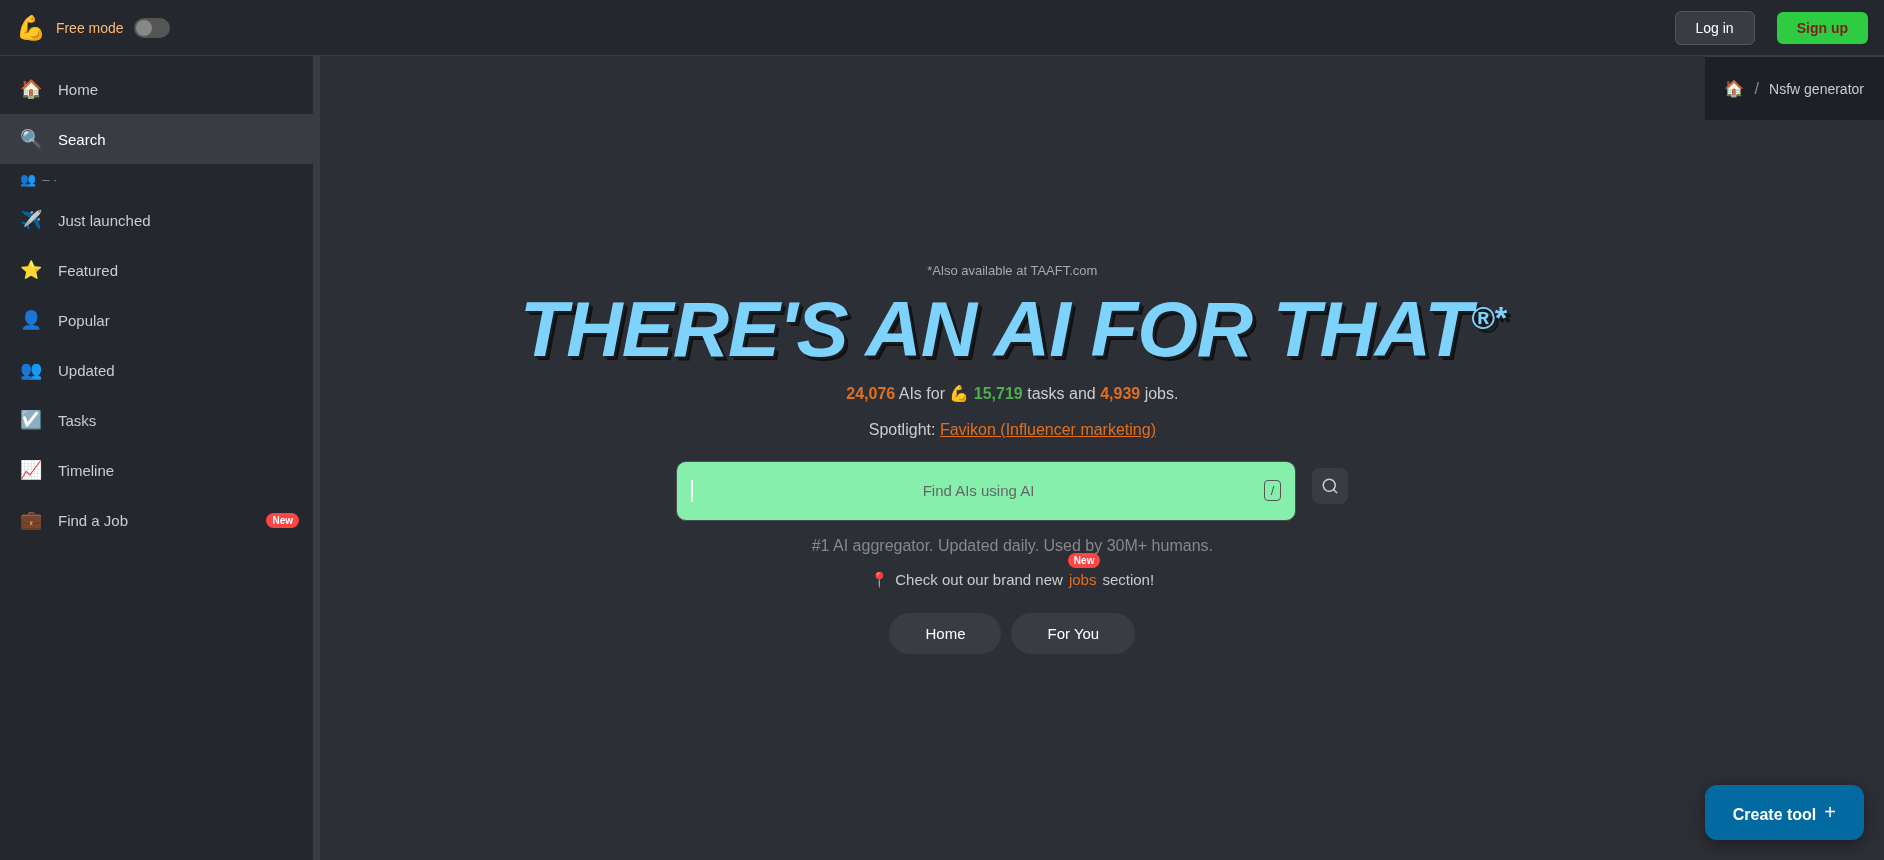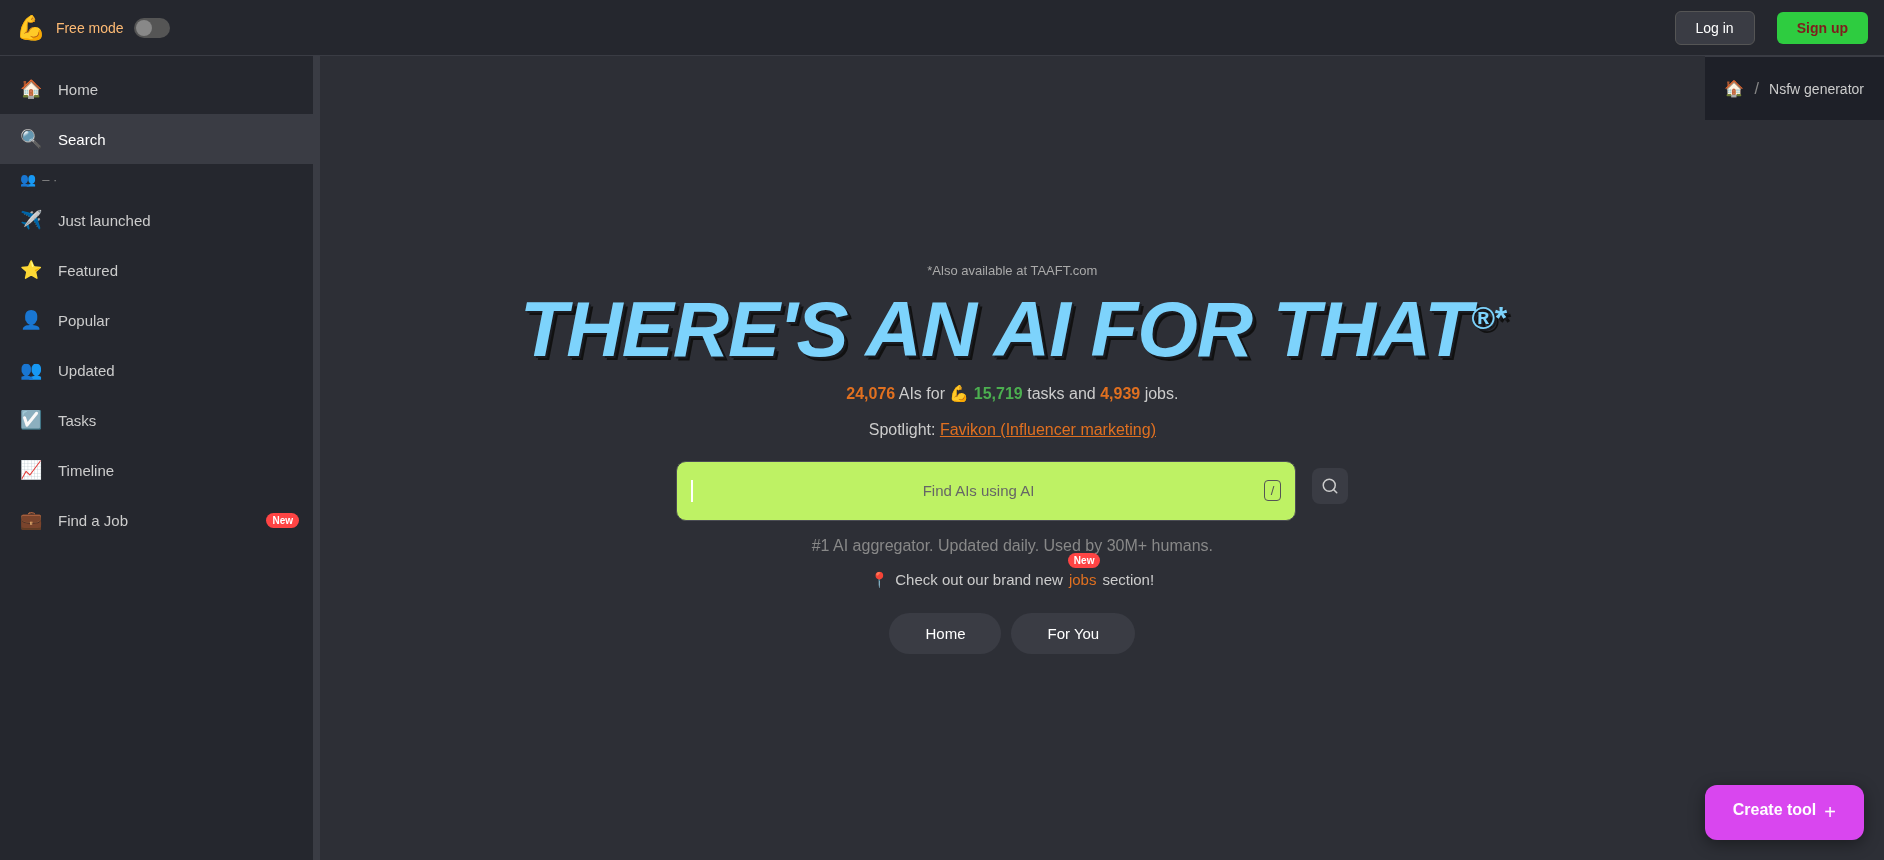--- a/index.html
+++ b/index.html
@@ -196,21 +196,21 @@
       margin-top: 6px;
     }
     .spotlight-link {
       color: #e07020;
       text-decoration: underline;
       cursor: pointer;
     }
     .search-bar {
       display: flex;
       align-items: center;
-      background: #bef264;
+      background: #86efac;
       border: 1px solid #4a4c54;
       border-radius: 10px;
       width: 620px;
       height: 60px;
       padding: 0 14px;
       margin-top: 10px;
       gap: 10px;
     }
     .search-cursor {
       width: 2px;
@@ -309,30 +309,30 @@
     .breadcrumb-text {
       color: #ccc;
       font-size: 14px;
     }
 
     
     .create-tool-btn {
       position: fixed;
       bottom: 20px;
       right: 20px;
-      background: #d946ef;
+      background: #0369a1;
       color: #fff;
       border: none;
       padding: 16px 28px;
       border-radius: 12px;
       font-size: 16px;
       font-weight: 600;
       cursor: pointer;
       display: flex;
-      align-items: flex-start;
+      align-items: flex-end;
       gap: 8px;
       box-shadow: 0 4px 16px rgba(0,0,0,0.4);
     }
     .create-tool-plus {
       font-size: 20px;
       font-weight: 300;
     }
   </style>
 </head>
 <body>

